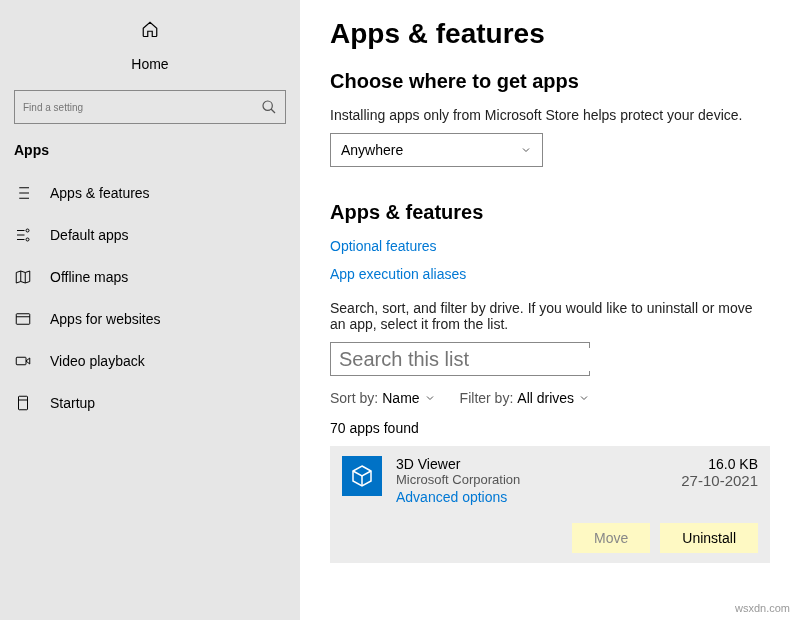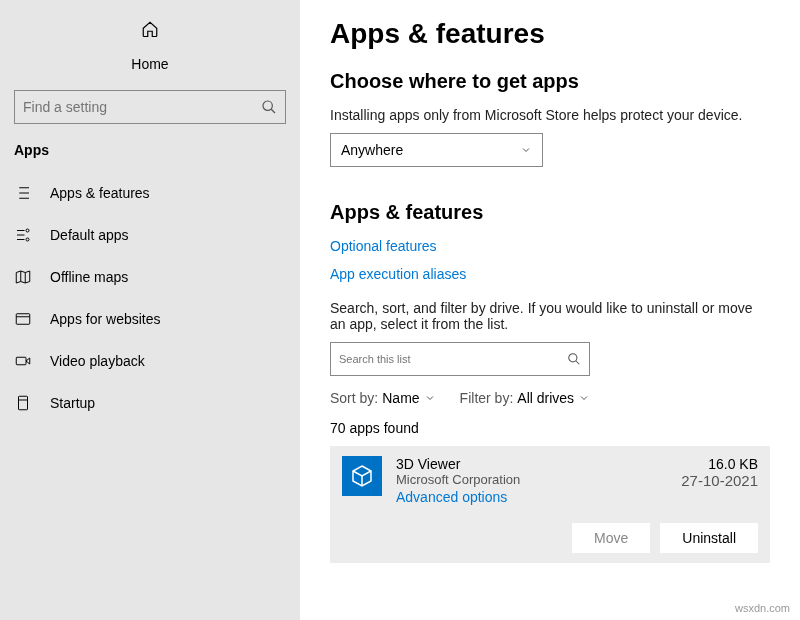--- a/index.html
+++ b/index.html
@@ -36,21 +36,21 @@
     border: 1px solid #888;
     background: #e6e6e6;
     height: 34px;
     padding: 0 8px;
   }
   .search input {
     flex: 1;
     border: none;
     background: transparent;
     outline: none;
-    font-size: 14px;
+    font-size: 10px;
     color: #555;
   }
   .section-title {
     font-weight: 700;
     font-size: 14px;
     padding: 0 14px 14px 14px;
   }
   .nav-item {
     display: flex;
     align-items: center;
@@ -87,21 +87,21 @@
     width: 260px;
     display: flex;
     align-items: center;
     padding: 0 8px;
     margin-bottom: 14px;
   }
   .searchlist input {
     flex: 1;
     border: none;
     outline: none;
-    font-size: 11px;
+    font-size: 20px;
     color: #404040;
   }
   .sortrow {
     display: flex;
     align-items: flex-end;
     gap: 24px;
     font-size: 14px;
     color: #555;
     margin-bottom: 14px;
   }
@@ -121,21 +121,21 @@
   }
   .appicon svg { width: 24px; height: 24px; stroke: #fff; fill: none; stroke-width: 1.5; }
   .appinfo { flex: 1; }
   .appname { font-size: 14px; }
   .apppub { font-size: 13px; color: #555; }
   .appmeta { text-align: right; }
   .appsize { font-size: 14px; }
   .appdate { font-size: 15px; color: #555; }
   .btnrow { display: flex; justify-content: flex-end; gap: 10px; margin-top: 18px; }
   .btn {
-    background: #ffffff;
+    background: #fef9c3;
     border: none;
     padding: 7px 22px;
     font-size: 14px;
     cursor: pointer;
   }
   .btn.disabled { color: #888; }
   .watermark { position: fixed; bottom: 6px; right: 10px; font-size: 11px; color: #999; }
 </style>
 </head>
 <body>

